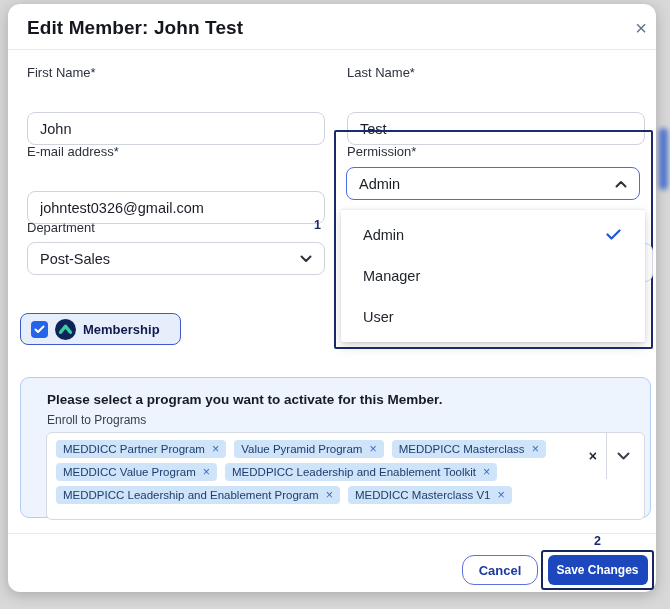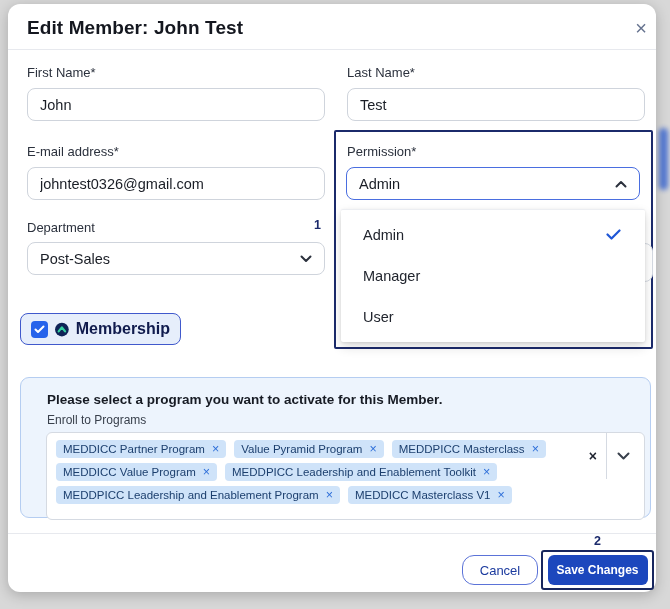--- a/index.html
+++ b/index.html
@@ -28,21 +28,21 @@
     display:flex; align-items:center; justify-content:center;
     font-size:20px; color:#66738f; cursor:pointer;
   }
   .hdr-divider { position:absolute; left:0; top:45px; width:100%; height:1px; background:#e7e9ee; }
   .ftr-divider { position:absolute; left:0; top:529px; width:100%; height:1px; background:#e7e9ee; }
 
   .field-label { position:absolute; font-size:13px; color:#2b313d; }
   .text-input {
     position:absolute; height:33px; border:1px solid #cfd4dc; border-radius:8px;
     background:#fff; font-family:inherit; font-size:14.5px; color:#1a1e26;
-    padding:0 12px; outline:none; width:298px;
+    padding:0 12px; outline:none; width:298px;margin-top:24px;
   }
   .select-box {
     position:absolute; height:33px; border:1px solid #cfd4dc; border-radius:8px;
     background:#fff; display:flex; align-items:center; justify-content:space-between;
     font-size:14.5px; color:#1a1e26; padding:0 12px; cursor:pointer;
   }
   .chev { flex:0 0 auto; }
 
   
   .annot-box-perm {
@@ -70,21 +70,21 @@
 
   .membership-pill {
     position:absolute; left:12px; top:309px; width:161px; height:32px;
     background:#e6eefb; border:1.5px solid #4059cc; border-radius:8px;
     display:flex; align-items:center; gap:7px; padding:0 10px; cursor:pointer;
   }
   .pill-checkbox {
     width:17px; height:17px; background:#2563eb; border-radius:4px;
     display:flex; align-items:center; justify-content:center; flex:0 0 auto;
   }
-  .pill-label { font-size:16px; font-weight:700; color:#101b4d; }
+  .pill-label { font-size:13px; font-weight:700; color:#101b4d; }
 
   .program-panel {
     position:absolute; left:12px; top:373px; width:631px; height:141px;
     background:#edf4fd; border:1px solid #b5cdf1; border-radius:9px;
   }
   .program-prompt { position:absolute; left:26px; top:14px; font-size:13.5px; font-weight:700; color:#171b24; }
   .program-label  { position:absolute; left:26px; top:35px; font-size:12px; color:#39404c; }
   .multiselect {
     position:absolute; left:25px; top:54px; width:599px; height:88px;
     background:#fff; border:1px solid #d5dae2; border-radius:6px;
@@ -101,21 +101,21 @@
   }
   .tag .tag-x { color:#2e6fd9; font-size:12.5px; font-weight:400; cursor:pointer; }
   .ms-controls { flex:0 0 auto; display:flex; align-items:center; padding-right:10px; }
   .ms-clear { font-size:14px; font-weight:700; color:#1f2430; cursor:pointer; padding:0 9px; }
   .ms-divider { width:1px; height:46px; background:#d5dae2; }
   .ms-chevron { padding:0 4px 0 10px; cursor:pointer; display:flex; align-items:center; }
 
   .btn-cancel {
     position:absolute; left:454px; top:551px; width:76px; height:30px;
     background:#fff; border:1px solid #5b73d8; border-radius:12px;
-    font-family:inherit; font-size:13px; font-weight:400; color:#1b3a9e; cursor:pointer;
+    font-family:inherit; font-size:13px; font-weight:700; color:#1b3a9e; cursor:pointer;
   }
   .save-annot {
     position:absolute; left:533px; top:546px; width:113px; height:40px;
     border:2.5px solid #17265e; border-radius:3px;
     display:flex; align-items:center; justify-content:center;
   }
   .btn-save {
     width:100px; height:30px; background:#1c47bd; border:none; border-radius:6px;
     font-family:inherit; font-size:12px; font-weight:700; color:#ffffff; cursor:pointer;
   }

